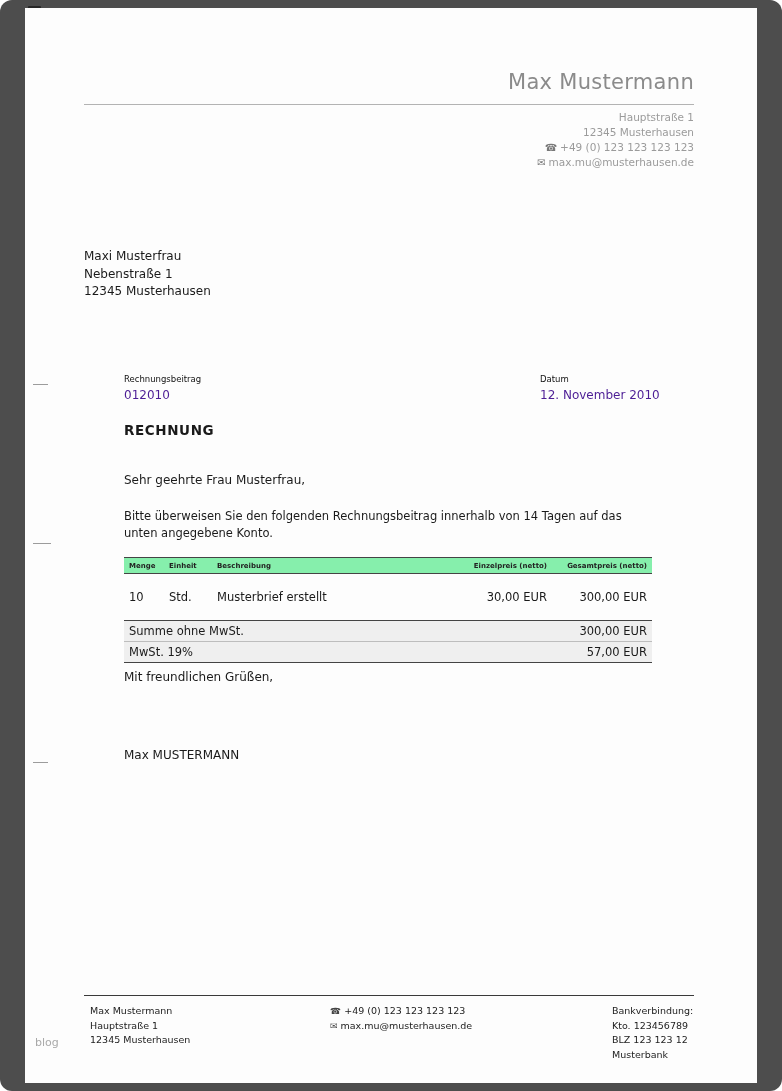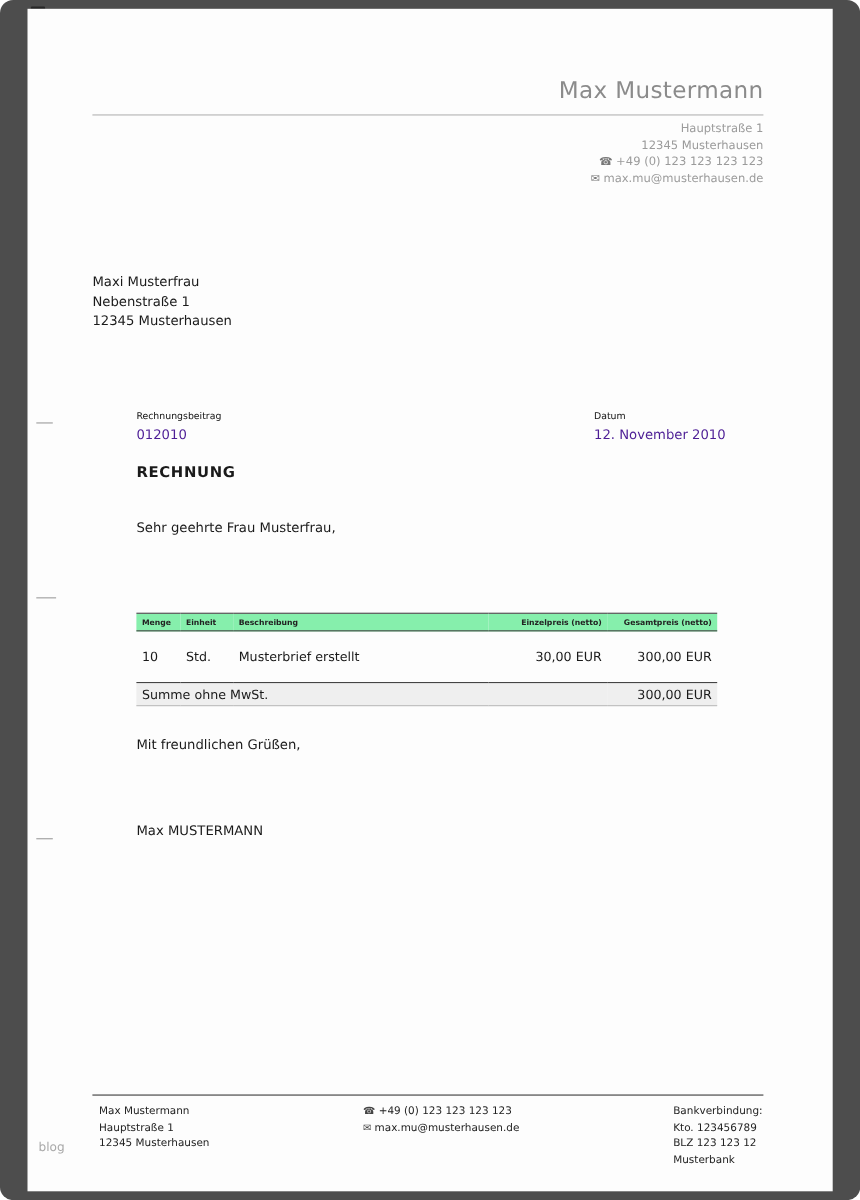--- a/index.html
+++ b/index.html
@@ -97,20 +97,21 @@
       <div class="ref-value">012010</div>
     </div>
     <div class="ref-date">
       <div class="ref-label">Datum</div>
       <div class="ref-value">12. November 2010</div>
     </div>
 
     <div class="doc-title">RECHNUNG</div>
 
     <div class="salutation">Sehr geehrte Frau Musterfrau,</div>
+    <div class="body-par">Bitte überweisen Sie den folgenden Rechnungsbeitrag innerhalb von 14 Tagen auf das unten angegebene Konto.</div>
 
     <table class="invoice">
       <colgroup>
         <col class="c-menge">
           <col class="c-einheit">
           <col class="c-beschr">
           <col class="c-einzel">
           <col class="c-gesamt">
       </colgroup>
       <thead>
@@ -126,20 +127,24 @@
         <tr class="data-row">
           <td>10</td>
           <td>Std.</td>
           <td>Musterbrief erstellt</td>
           <td class="num">30,00 EUR</td>
           <td class="num">300,00 EUR</td>
         </tr>
         <tr class="sum-row">
           <td colspan="4">Summe ohne MwSt.</td>
           <td class="num">300,00 EUR</td>
+        </tr>
+        <tr class="vat-row">
+          <td colspan="4">MwSt. 19%</td>
+          <td class="num">57,00 EUR</td>
         </tr>
       </tbody>
     </table>
 
     <div class="closing">Mit freundlichen Grüßen,</div>
     <div class="signature">Max MUSTERMANN</div>
 
     <div class="footer-rule"></div>
 
     <div class="footer-col footer-left">

